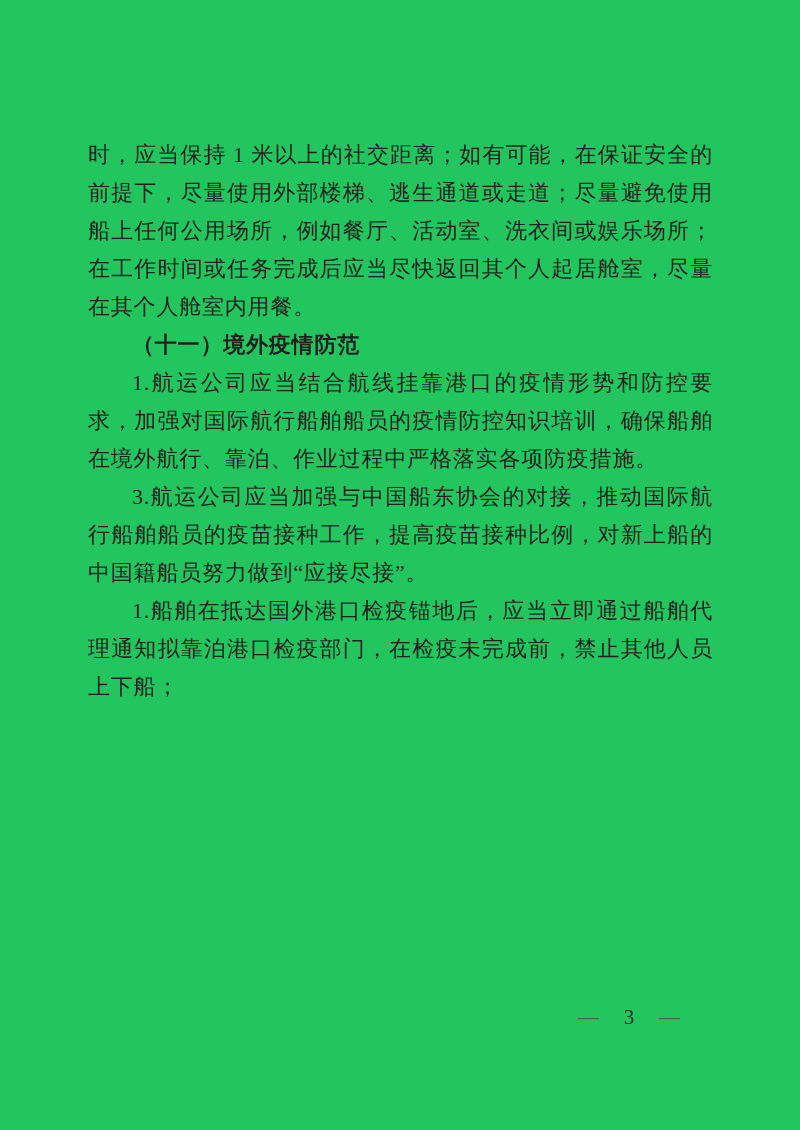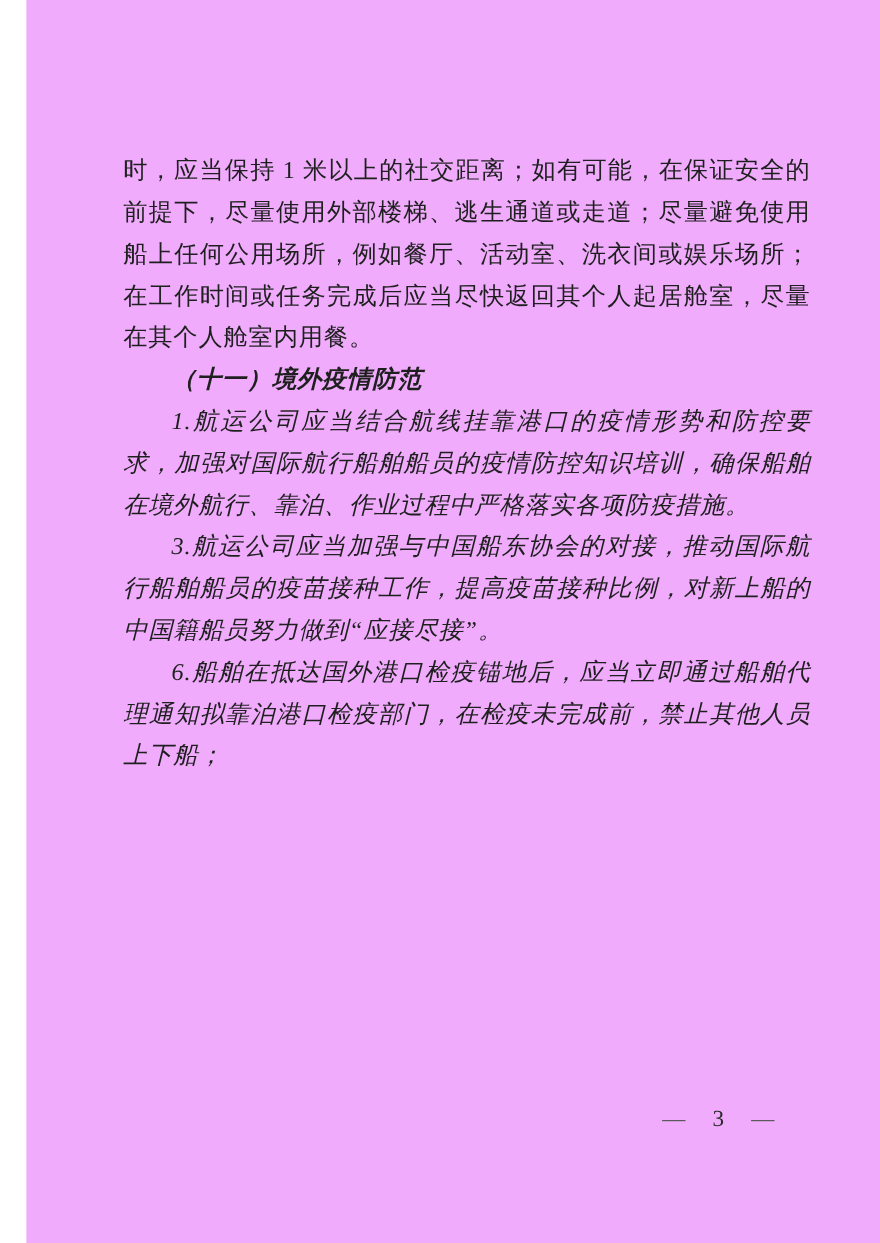--- a/index.html
+++ b/index.html
@@ -11,41 +11,39 @@
     width: 800px;
     height: 1130px;
     position: relative;
     overflow: hidden;
     font-family: "Liberation Serif", "DejaVu Serif", serif;
     color: #1f1f1f;
   }
   .page {
     position: absolute;
     inset: 0;
-    background: #f0abfc;
-    margin-left: 24px;
+    background: #22c55e;
   }
   .content {
     position: absolute;
     top: 136px;
     left: 88px;
     width: 625px;
   }
   .content p {
     margin: 0;
     font-size: 22px;
     line-height: 38px;
     letter-spacing: 0.8px;
     text-align: justify;
     text-justify: inter-character;
     word-break: break-all;
   }
   .indent {
     text-indent: 2em;
-    font-style: italic;
   }
   .heading {
     font-weight: bold;
   }
   .page-number {
     position: absolute;
     top: 1004px;
     left: 578px;
     width: 102px;
     display: flex;
@@ -68,21 +66,21 @@
     <p>时，应当保持 1 米以上的社交距离；如有可能，在保证安全的前提下，尽量使用外部楼梯、逃生通道或走道；尽量避免使用船上任何公用场所，例如餐厅、活动室、洗衣间或娱乐场所；在工作时间或任务完成后应当尽快返回其个人起居舱室，尽量在其个人舱室内用餐。</p>
 
     <p class="heading indent">（十一）境外疫情防范</p>
 
     <p class="indent">1.航运公司应当结合航线挂靠港口的疫情形势和防控要求，加强对国际航行船舶船员的疫情防控知识培训，确保船舶在境外航行、靠泊、作业过程中严格落实各项防疫措施。</p>
 
 
     <p class="indent">3.航运公司应当加强与中国船东协会的对接，推动国际航行船舶船员的疫苗接种工作，提高疫苗接种比例，对新上船的中国籍船员努力做到“应接尽接”。</p>
 
 
-    <p class="indent">6.船舶在抵达国外港口检疫锚地后，应当立即通过船舶代理通知拟靠泊港口检疫部门，在检疫未完成前，禁止其他人员上下船；</p>
+    <p class="indent">1.船舶在抵达国外港口检疫锚地后，应当立即通过船舶代理通知拟靠泊港口检疫部门，在检疫未完成前，禁止其他人员上下船；</p>
   </div>
 
   <div class="page-number">
     <span class="dash">—</span>
     <span class="num">3</span>
     <span class="dash">—</span>
   </div>
 
 </div>
 

